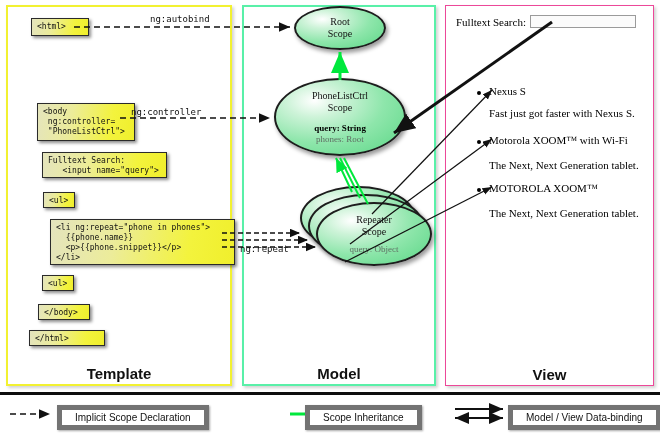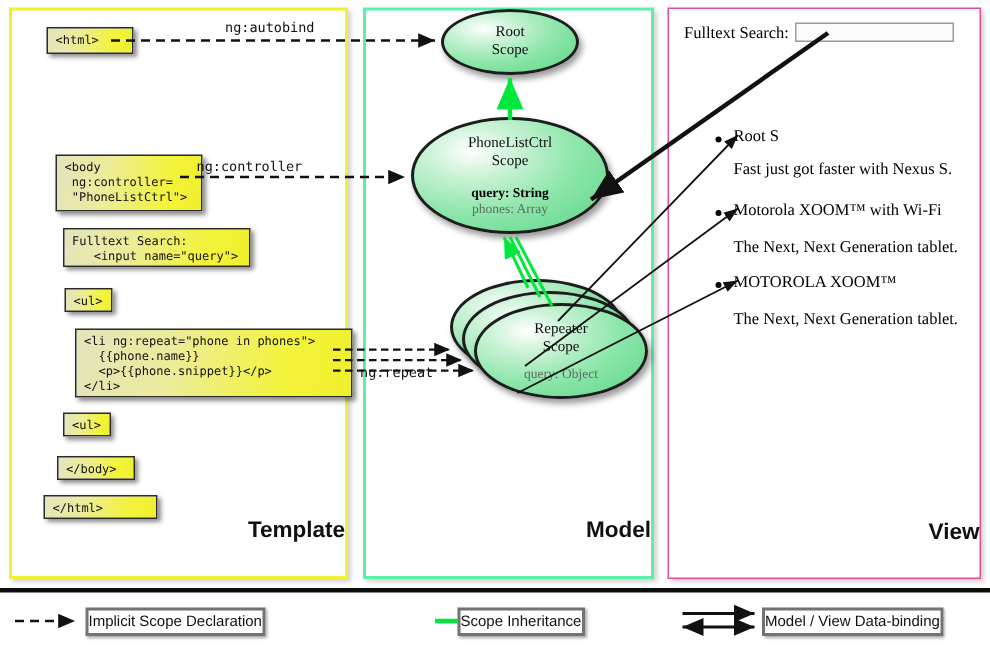--- a/index.html
+++ b/index.html
@@ -8,21 +8,21 @@
 
   
   .col{position:absolute;box-sizing:border-box;background:#ffffff;}
   #col-template{left:6px;top:5px;width:226px;height:381px;border:2px solid #f2f131;
                 box-shadow:2px 2px 3px rgba(0,0,0,.18);}
   #col-model{left:242px;top:5px;width:194px;height:381px;border:2px solid #59f0a8;
              box-shadow:2px 2px 3px rgba(0,0,0,.18);}
   #col-view{left:445px;top:5px;width:209px;height:381px;border:1px solid #ec4899;
             box-shadow:2px 2px 3px rgba(0,0,0,.18);}
 
-  .col-label{position:absolute;bottom:22px;left:0;width:100%;text-align:right;
+  .col-label{position:absolute;bottom:2px;left:0;width:100%;text-align:center;
              font-size:15px;font-weight:bold;color:#111;}
 
   
   .codebox{position:absolute;box-sizing:border-box;
            border:1px solid #2b2b2b;
            background:linear-gradient(100deg,#e4e4bd 0%,#ecec9a 35%,#f3f33d 75%,#f0ef2c 100%);
            box-shadow:2px 2px 3px rgba(0,0,0,.45);
            font-family:"DejaVu Sans Mono","Liberation Mono",monospace;
            font-size:8px;line-height:10px;color:#111;
            padding:3px 5px;white-space:pre;margin-left:17px;}
@@ -46,23 +46,23 @@
            border:1px solid #9b9b9b;background:#fbfbfb;box-sizing:border-box;}
   .v-item{position:absolute;font-family:"Liberation Serif",serif;font-size:11px;color:#000;}
   .v-bullet{position:absolute;width:4px;height:4px;border-radius:50%;background:#000;}
 
   
   .edge-label{position:absolute;font-family:"DejaVu Sans Mono","Liberation Mono",monospace;
               font-size:9px;color:#111;background:transparent;}
 
   
   #legend-rule{position:absolute;left:0;top:392px;width:660px;height:3px;background:#0d0d0d;}
-  .leg-box{position:absolute;box-sizing:border-box;border:2px solid #737373;
+  .leg-box{position:absolute;box-sizing:border-box;border:5px solid #737373;
            background:#ffffff;box-shadow:1px 1px 2px rgba(0,0,0,.35);
-           font-size:10px;color:#111;padding:2px 0;white-space:nowrap;
+           font-size:10px;color:#111;padding:2px 13px;white-space:nowrap;
            font-family:"Liberation Sans",sans-serif;}
   svg{position:absolute;left:0;top:0;width:660px;height:435px;pointer-events:none;}
 </style>
 </head>
 <body>
 
 <div id="root">
 
   <div class="col" id="col-template">
     <div class="col-label">Template</div>
@@ -99,38 +99,38 @@
   <div class="ellipse" style="left:294px;top:6px;width:92px;height:44px;">
     <div class="el-title">Root</div>
     <div class="el-title">Scope</div>
   </div>
 
   <div class="ellipse" style="left:274px;top:78px;width:132px;height:78px;">
     <div class="el-title">PhoneListCtrl</div>
     <div class="el-title">Scope</div>
     <div style="height:9px"></div>
     <div class="el-prop b">query: String</div>
-    <div class="el-prop g">phones: Array</div>
+    <div class="el-prop g">phones: Root</div>
   </div>
 
   <div class="ellipse" style="left:300px;top:186px;width:116px;height:64px;"></div>
   <div class="ellipse" style="left:308px;top:194px;width:116px;height:64px;"></div>
   <div class="ellipse" style="left:316px;top:202px;width:116px;height:64px;">
     <div class="el-title">Repeater</div>
     <div class="el-title">Scope</div>
     <div style="height:6px"></div>
     <div class="el-prop g">query: Object</div>
   </div>
 
   <div id="view-inner">
     <div class="v-searchlabel">Fulltext Search:</div>
     <input class="v-input" type="text" placeholder="" style="">
 
     <div class="v-bullet" style="left:30px;top:84px;"></div>
-    <div class="v-item" style="left:42px;top:78px;">Root S</div>
+    <div class="v-item" style="left:42px;top:78px;">Nexus S</div>
     <div class="v-item" style="left:42px;top:100px;">Fast just got faster with Nexus S.</div>
 
     <div class="v-bullet" style="left:30px;top:133px;"></div>
     <div class="v-item" style="left:42px;top:127px;">Motorola XOOM™  with Wi-Fi</div>
     <div class="v-item" style="left:42px;top:152px;">The Next, Next Generation tablet.</div>
 
     <div class="v-bullet" style="left:30px;top:181px;"></div>
     <div class="v-item" style="left:42px;top:175px;">MOTOROLA XOOM™</div>
     <div class="v-item" style="left:42px;top:200px;">The Next, Next Generation tablet.</div>
   </div>

